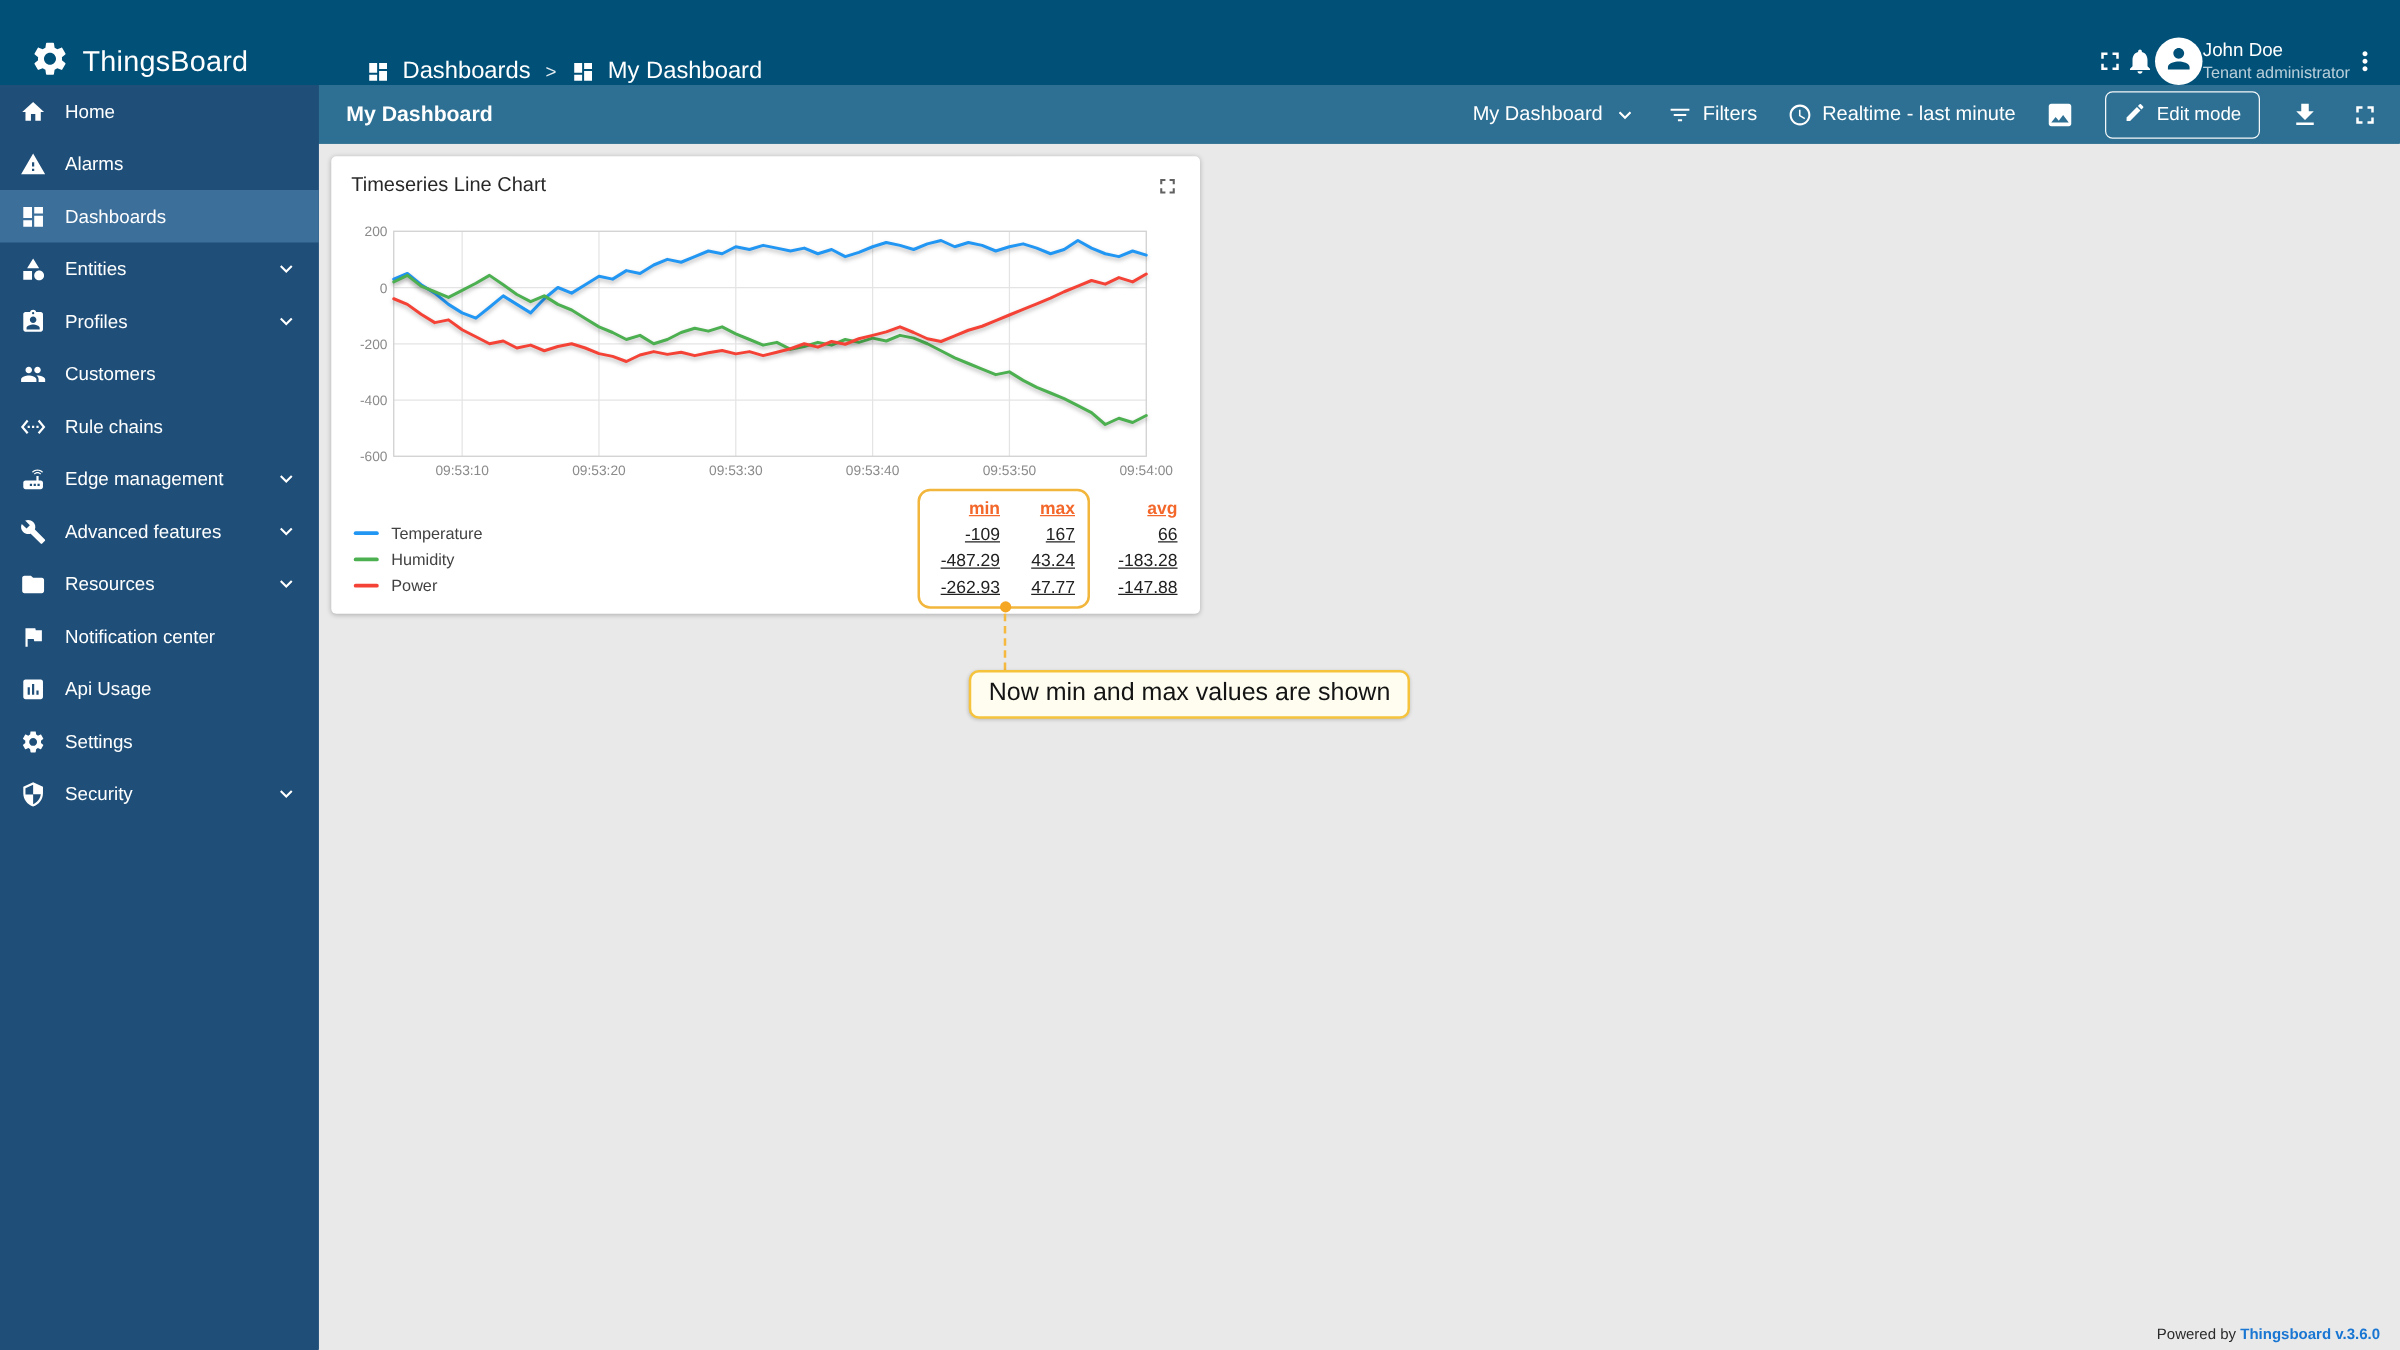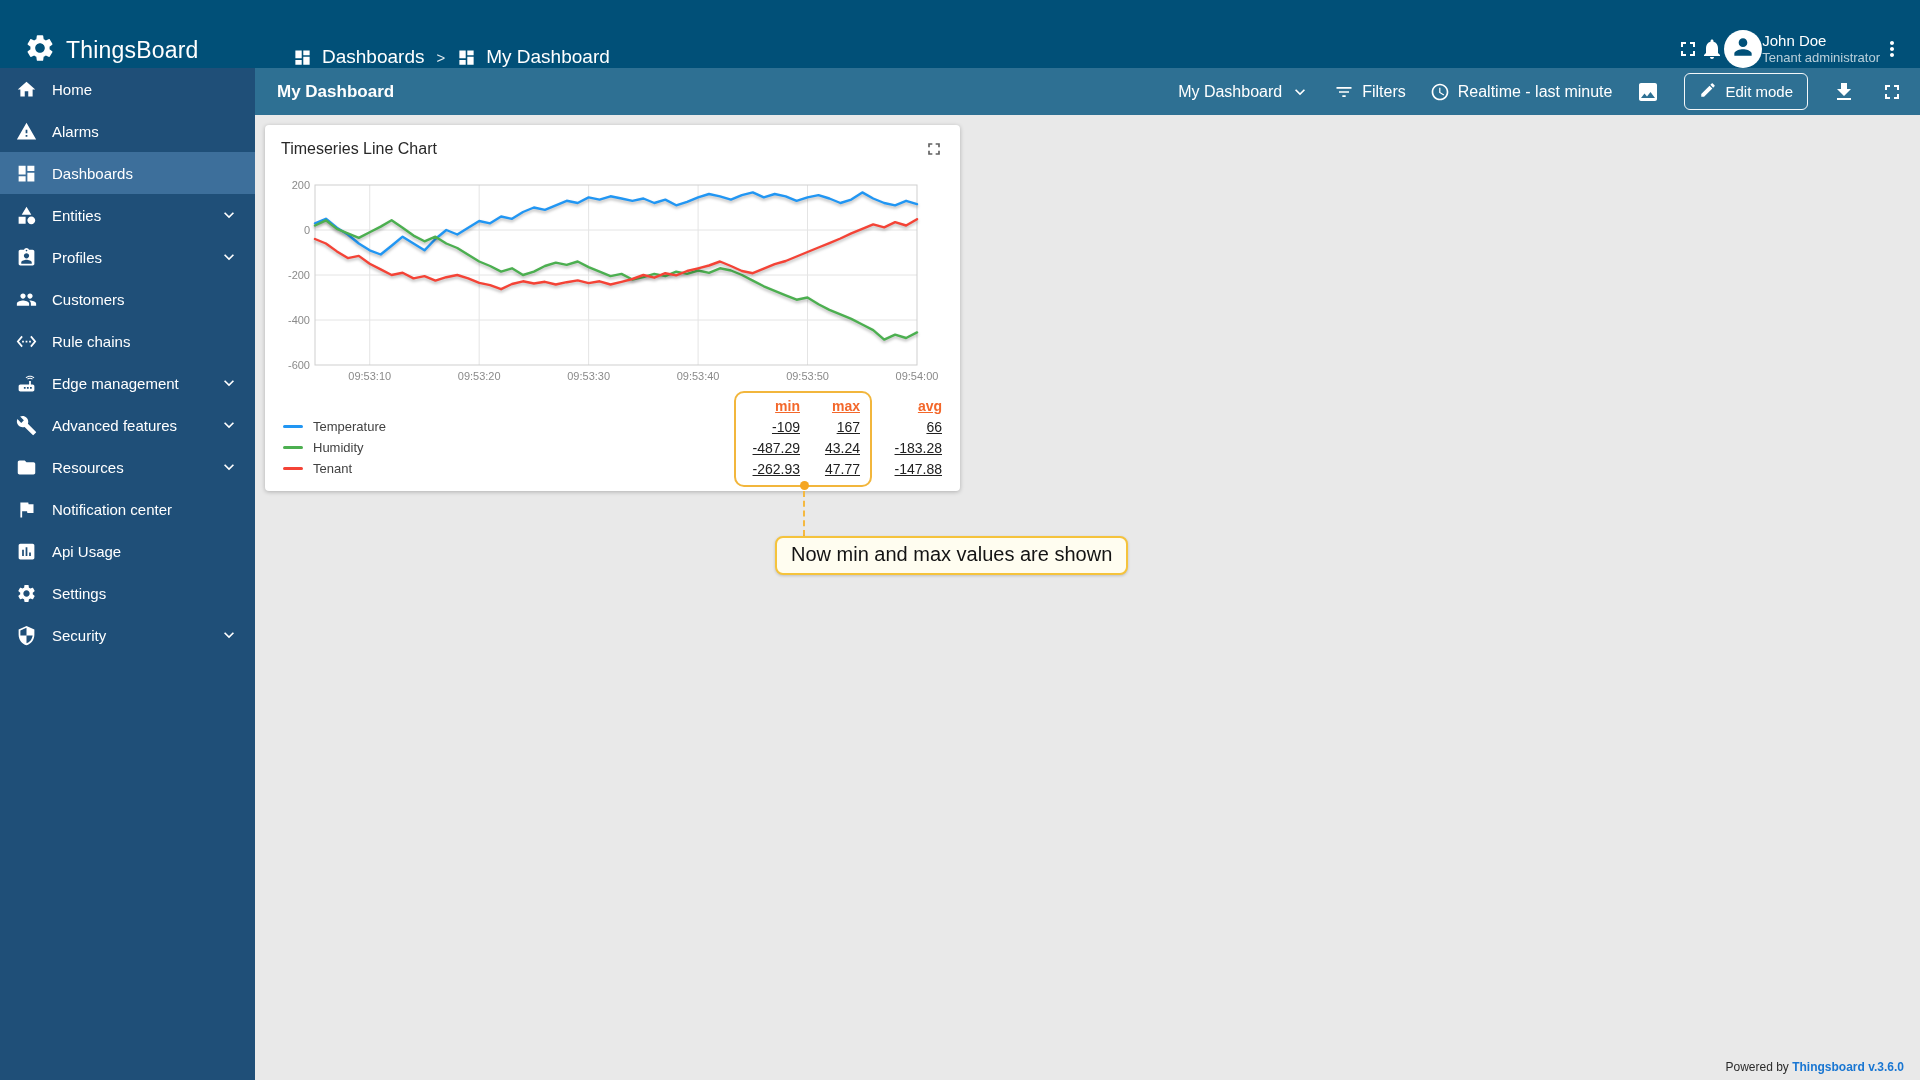--- a/index.html
+++ b/index.html
@@ -362,21 +362,21 @@
           <div class="legend-item">
             <span class="legend-dash" style="background: rgb(33, 150, 243);"></span>
             <span>Temperature</span>
           </div>
           <div class="legend-item">
             <span class="legend-dash" style="background: rgb(76, 175, 80);"></span>
             <span>Humidity</span>
           </div>
           <div class="legend-item">
             <span class="legend-dash" style="background: rgb(244, 67, 54);"></span>
-            <span>Tenant</span>
+            <span>Power</span>
           </div>
         </div>
       <div class="legend-stats">
         <div class="hl-box">
             <div class="lcol col-min">
               <div class="lcell lhead">min</div>
               <div class="lcell">-109</div>
               <div class="lcell">-487.29</div>
               <div class="lcell">-262.93</div>
             </div>

